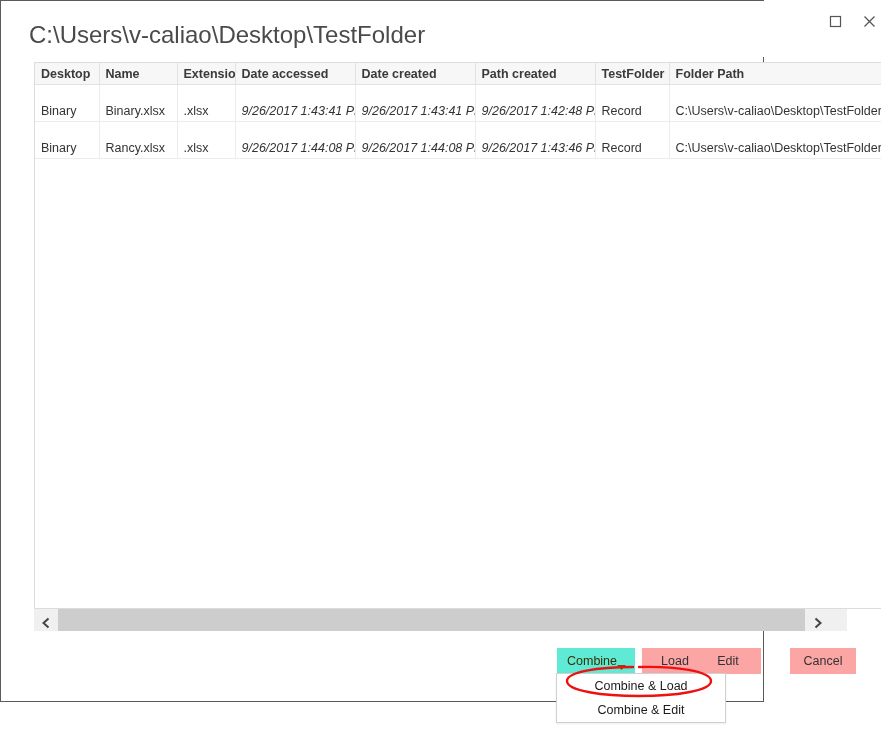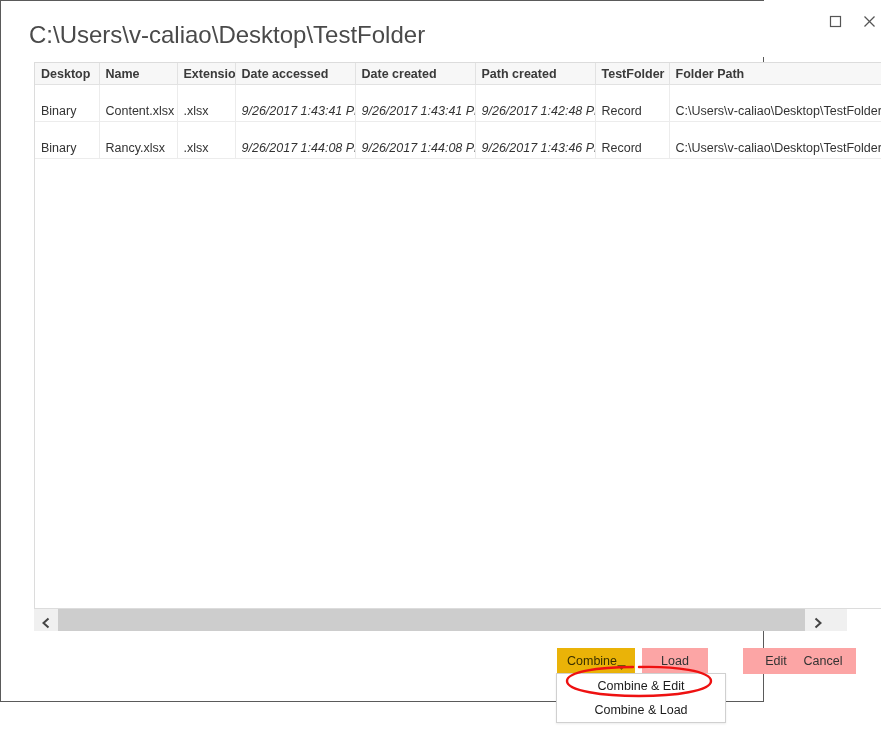--- a/index.html
+++ b/index.html
@@ -164,32 +164,32 @@
     border: none;
     font-family: "Liberation Sans", sans-serif;
     font-size: 12.5px;
     color: #333333;
     padding: 0;
     cursor: default;
   }
   #combine-button {
     left: 556px;
     width: 78px;
-    background: #eab308;
+    background: #5eead4;
     color: #3a3000;
     text-align: left;
   }
   #combine-button-label { margin-left: 10px; }
   #combine-caret-icon {
     position: absolute;
     right: 9px;
     top: 11px;
   }
   #load-button   { left: 641px; width: 66px; }
-  #edit-button   { left: 742px; width: 66px; }
+  #edit-button   { left: 694px; width: 66px; }
   #cancel-button { left: 777px; width: 66px; margin-left: 12px; }
 
   
   #combine-dropdown-menu {
     position: absolute;
     left: 556px;
     top: 673px;
     width: 168px;
     background: #ffffff;
     border: 1px solid #d0d0d0;
@@ -262,21 +262,21 @@
           <th>Date accessed</th>
           <th>Date created</th>
           <th>Path created</th>
           <th>TestFolder</th>
           <th>Folder Path</th>
         </tr>
       </thead>
       <tbody>
         <tr>
           <td>Binary</td>
-          <td>Content.xlsx</td>
+          <td>Binary.xlsx</td>
           <td>.xlsx</td>
           <td class="italic-cell">9/26/2017 1:43:41 PM</td>
           <td class="italic-cell">9/26/2017 1:43:41 PM</td>
           <td class="italic-cell">9/26/2017 1:42:48 PM</td>
           <td>Record</td>
           <td>C:\Users\v-caliao\Desktop\TestFolder\</td>
         </tr>
         <tr>
           <td>Binary</td>
           <td>Rancy.xlsx</td>
@@ -319,19 +319,19 @@
       </span>
     </button>
     <button class="dlg-btn" id="load-button">Load</button>
     <button class="dlg-btn" id="edit-button">Edit</button>
     <button class="dlg-btn" id="cancel-button">Cancel</button>
   </div>
 
 </div>
 
 <div id="combine-dropdown-menu">
+  <div class="menu-item">Combine &amp; Load</div>
   <div class="menu-item">Combine &amp; Edit</div>
-  <div class="menu-item">Combine &amp; Load</div>
 </div>
 
 <svg id="red-annotation" viewBox="0 0 152 34">
   <path d="M 76 3 C 112 2 148 7 148 17 C 148 27 112 32 76 32 C 40 32 4 27 4 17 C 4 8 34 3 70 3" fill="none" stroke="#ee1111" stroke-width="2.4" stroke-linecap="round"></path>
 </svg>
 
 </body></html>

